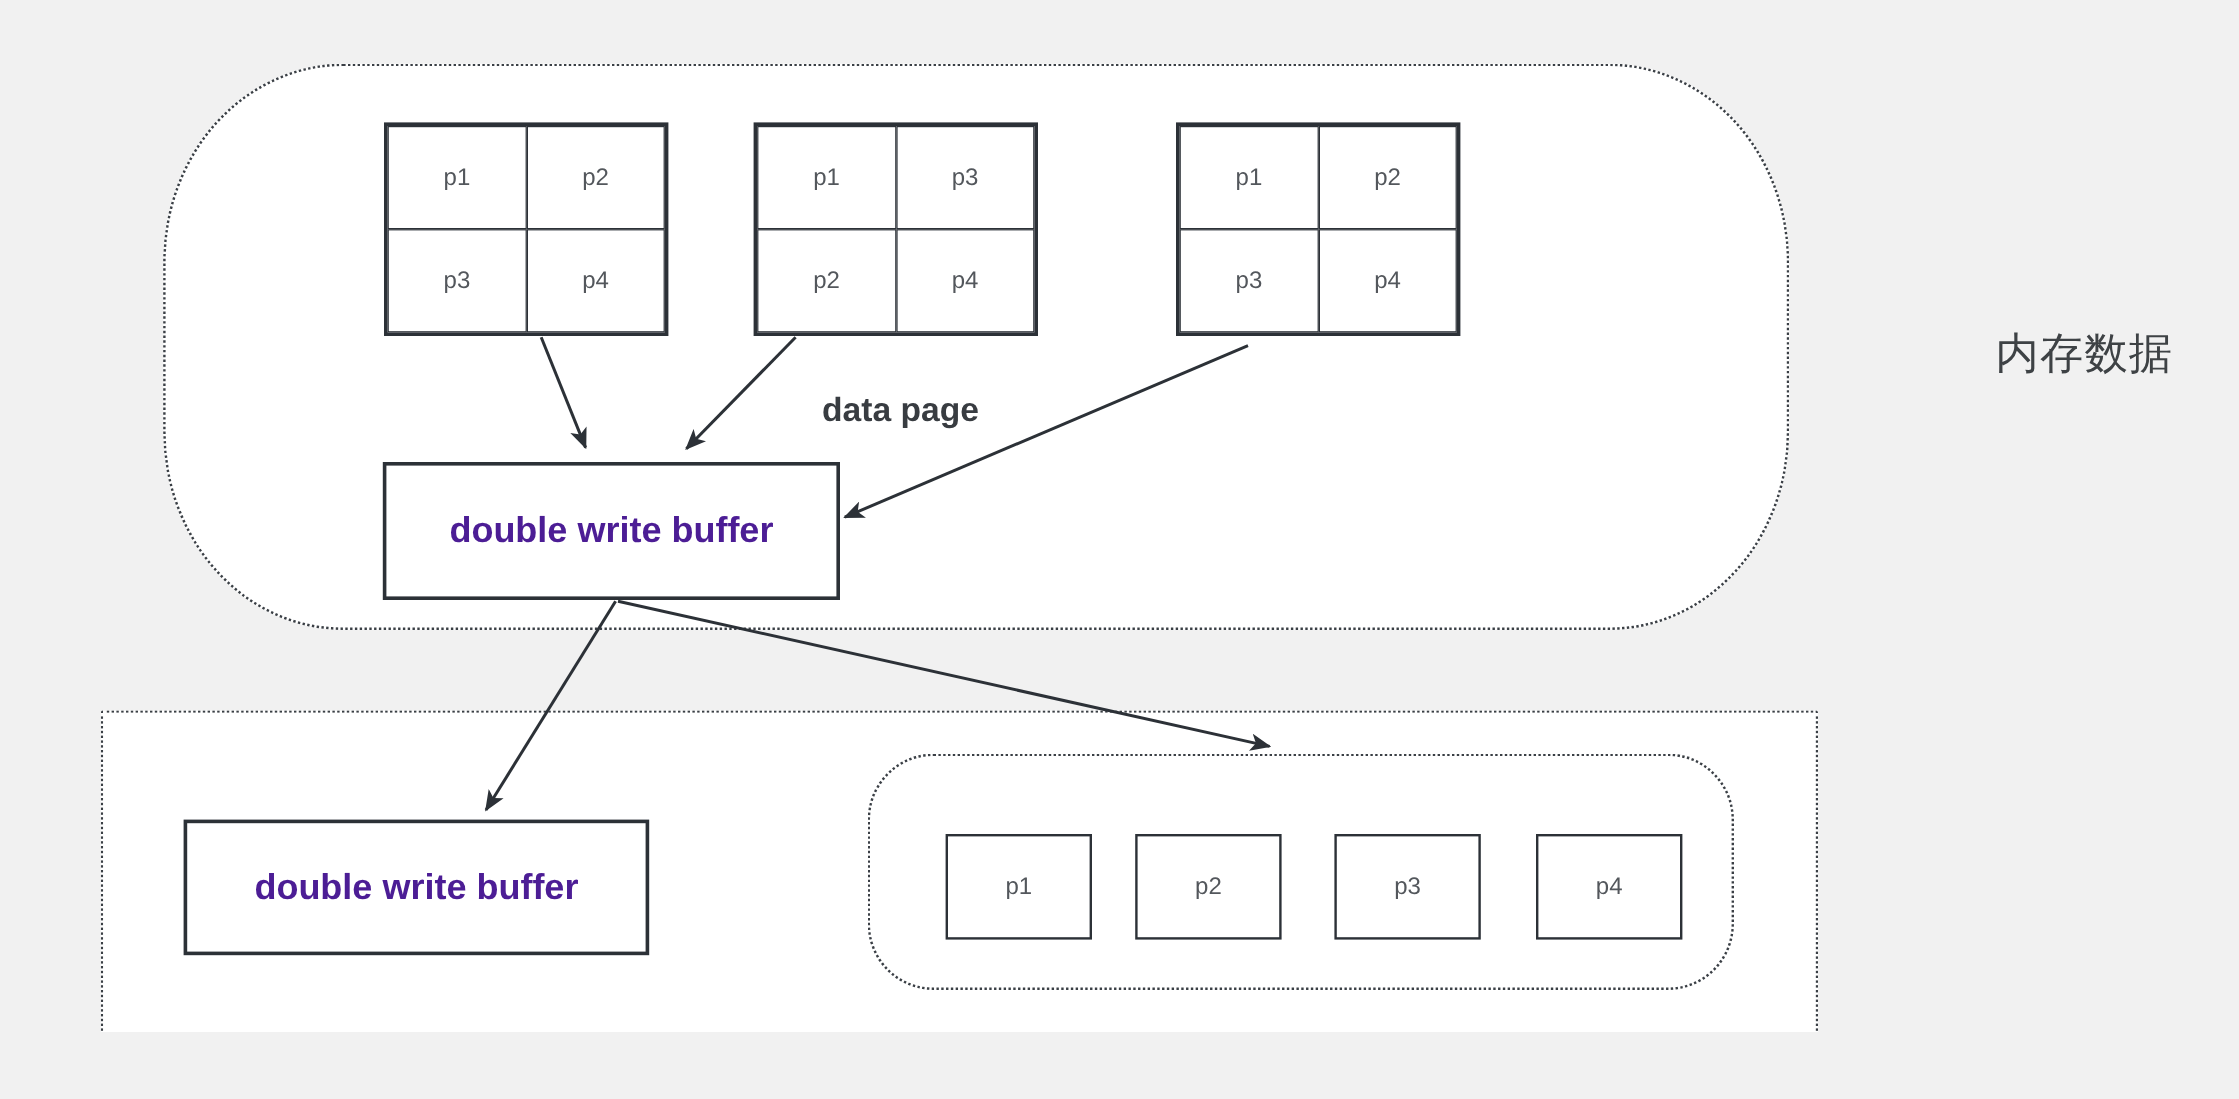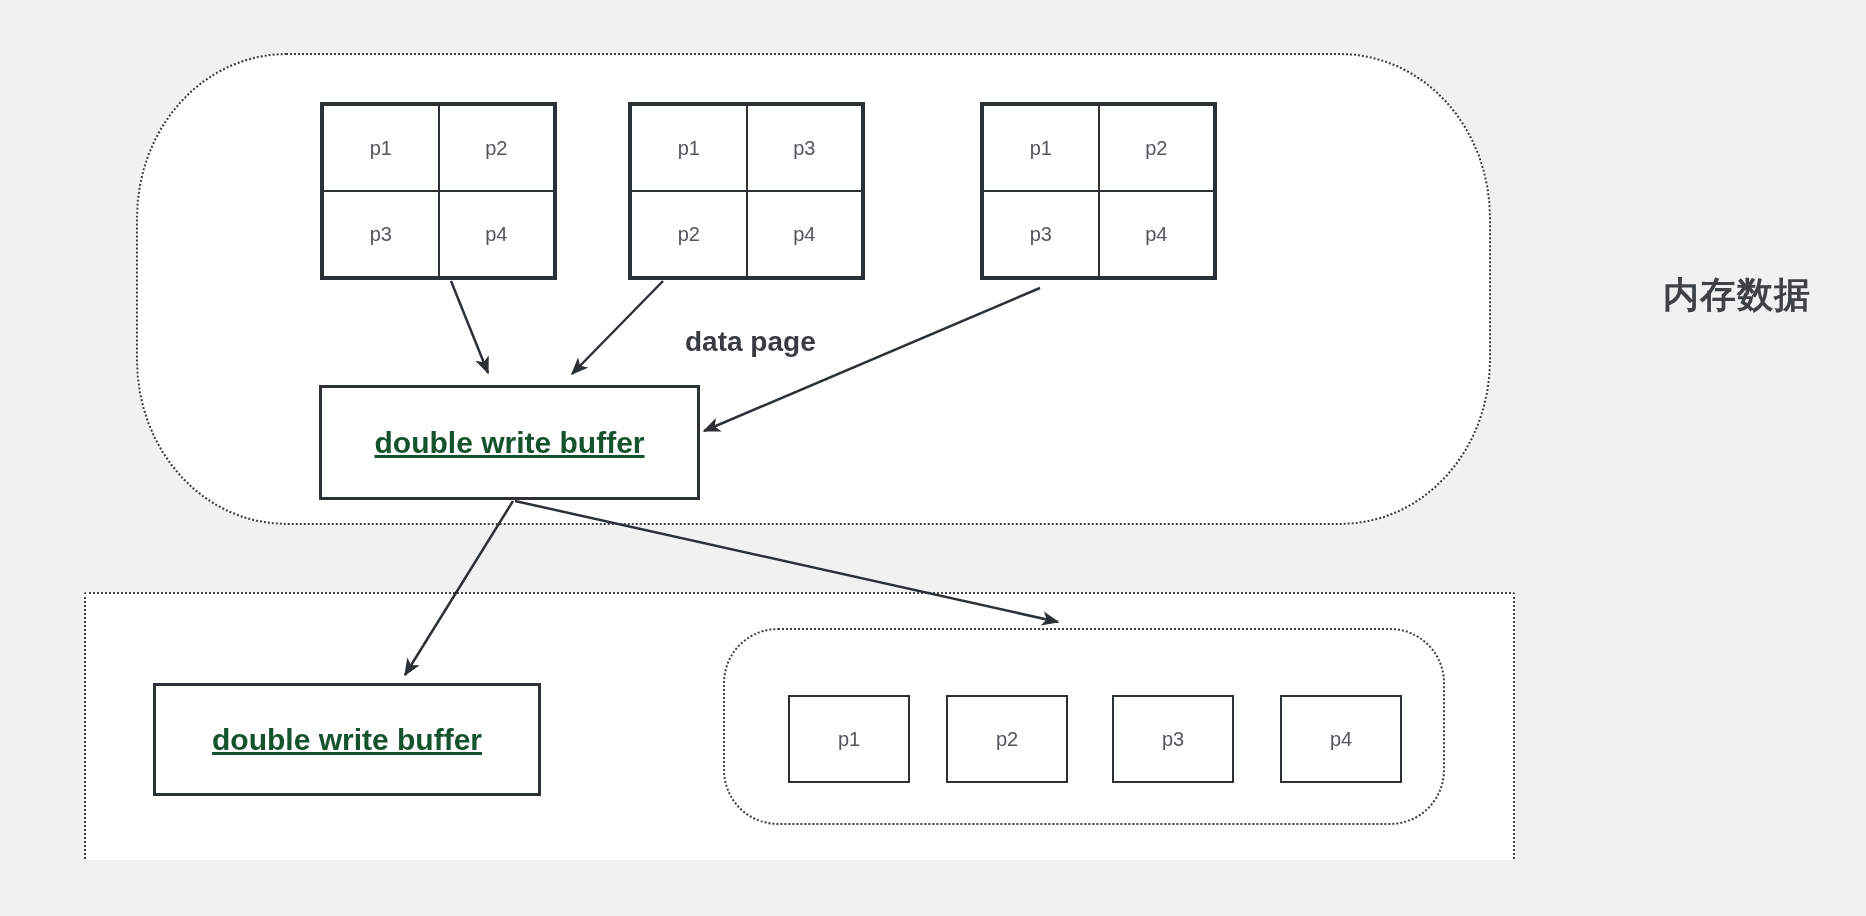--- a/index.html
+++ b/index.html
@@ -68,22 +68,21 @@
   
   .dwb {
     position: absolute;
     border: 3px solid #2c3137;
     background: #ffffff;
     display: flex;
     align-items: center;
     justify-content: center;
     font-weight: bold;
     font-size: 30px;
-    color: #14532d;
-    text-decoration: underline;
+    color: #4c1d95;
   }
   .dwb.top    { left: 319px; top: 385px; width: 381px; height: 115px; }
   .dwb.bottom { left: 153px; top: 683px; width: 388px; height: 113px; }
 
   
   .page-box {
     position: absolute;
     top: 695px;
     width: 122px; height: 88px;
     border: 2px solid #2c3137;
@@ -106,21 +105,21 @@
     font-size: 28px;
     font-weight: bold;
     color: #383c41;
     white-space: nowrap;
     text-align: right;
   }
   .side-label {
     position: absolute;
     left: 1663px;
     font-size: 36px;
-    font-weight: bold;
+    font-weight: normal;
     color: #3e4245;
     white-space: nowrap;
     letter-spacing: 1px;
   }
   .side-label.mem  { top: 271px; }
   .side-label.disk { top: 721px; }
 
   
   svg.arrows {
     position: absolute;

